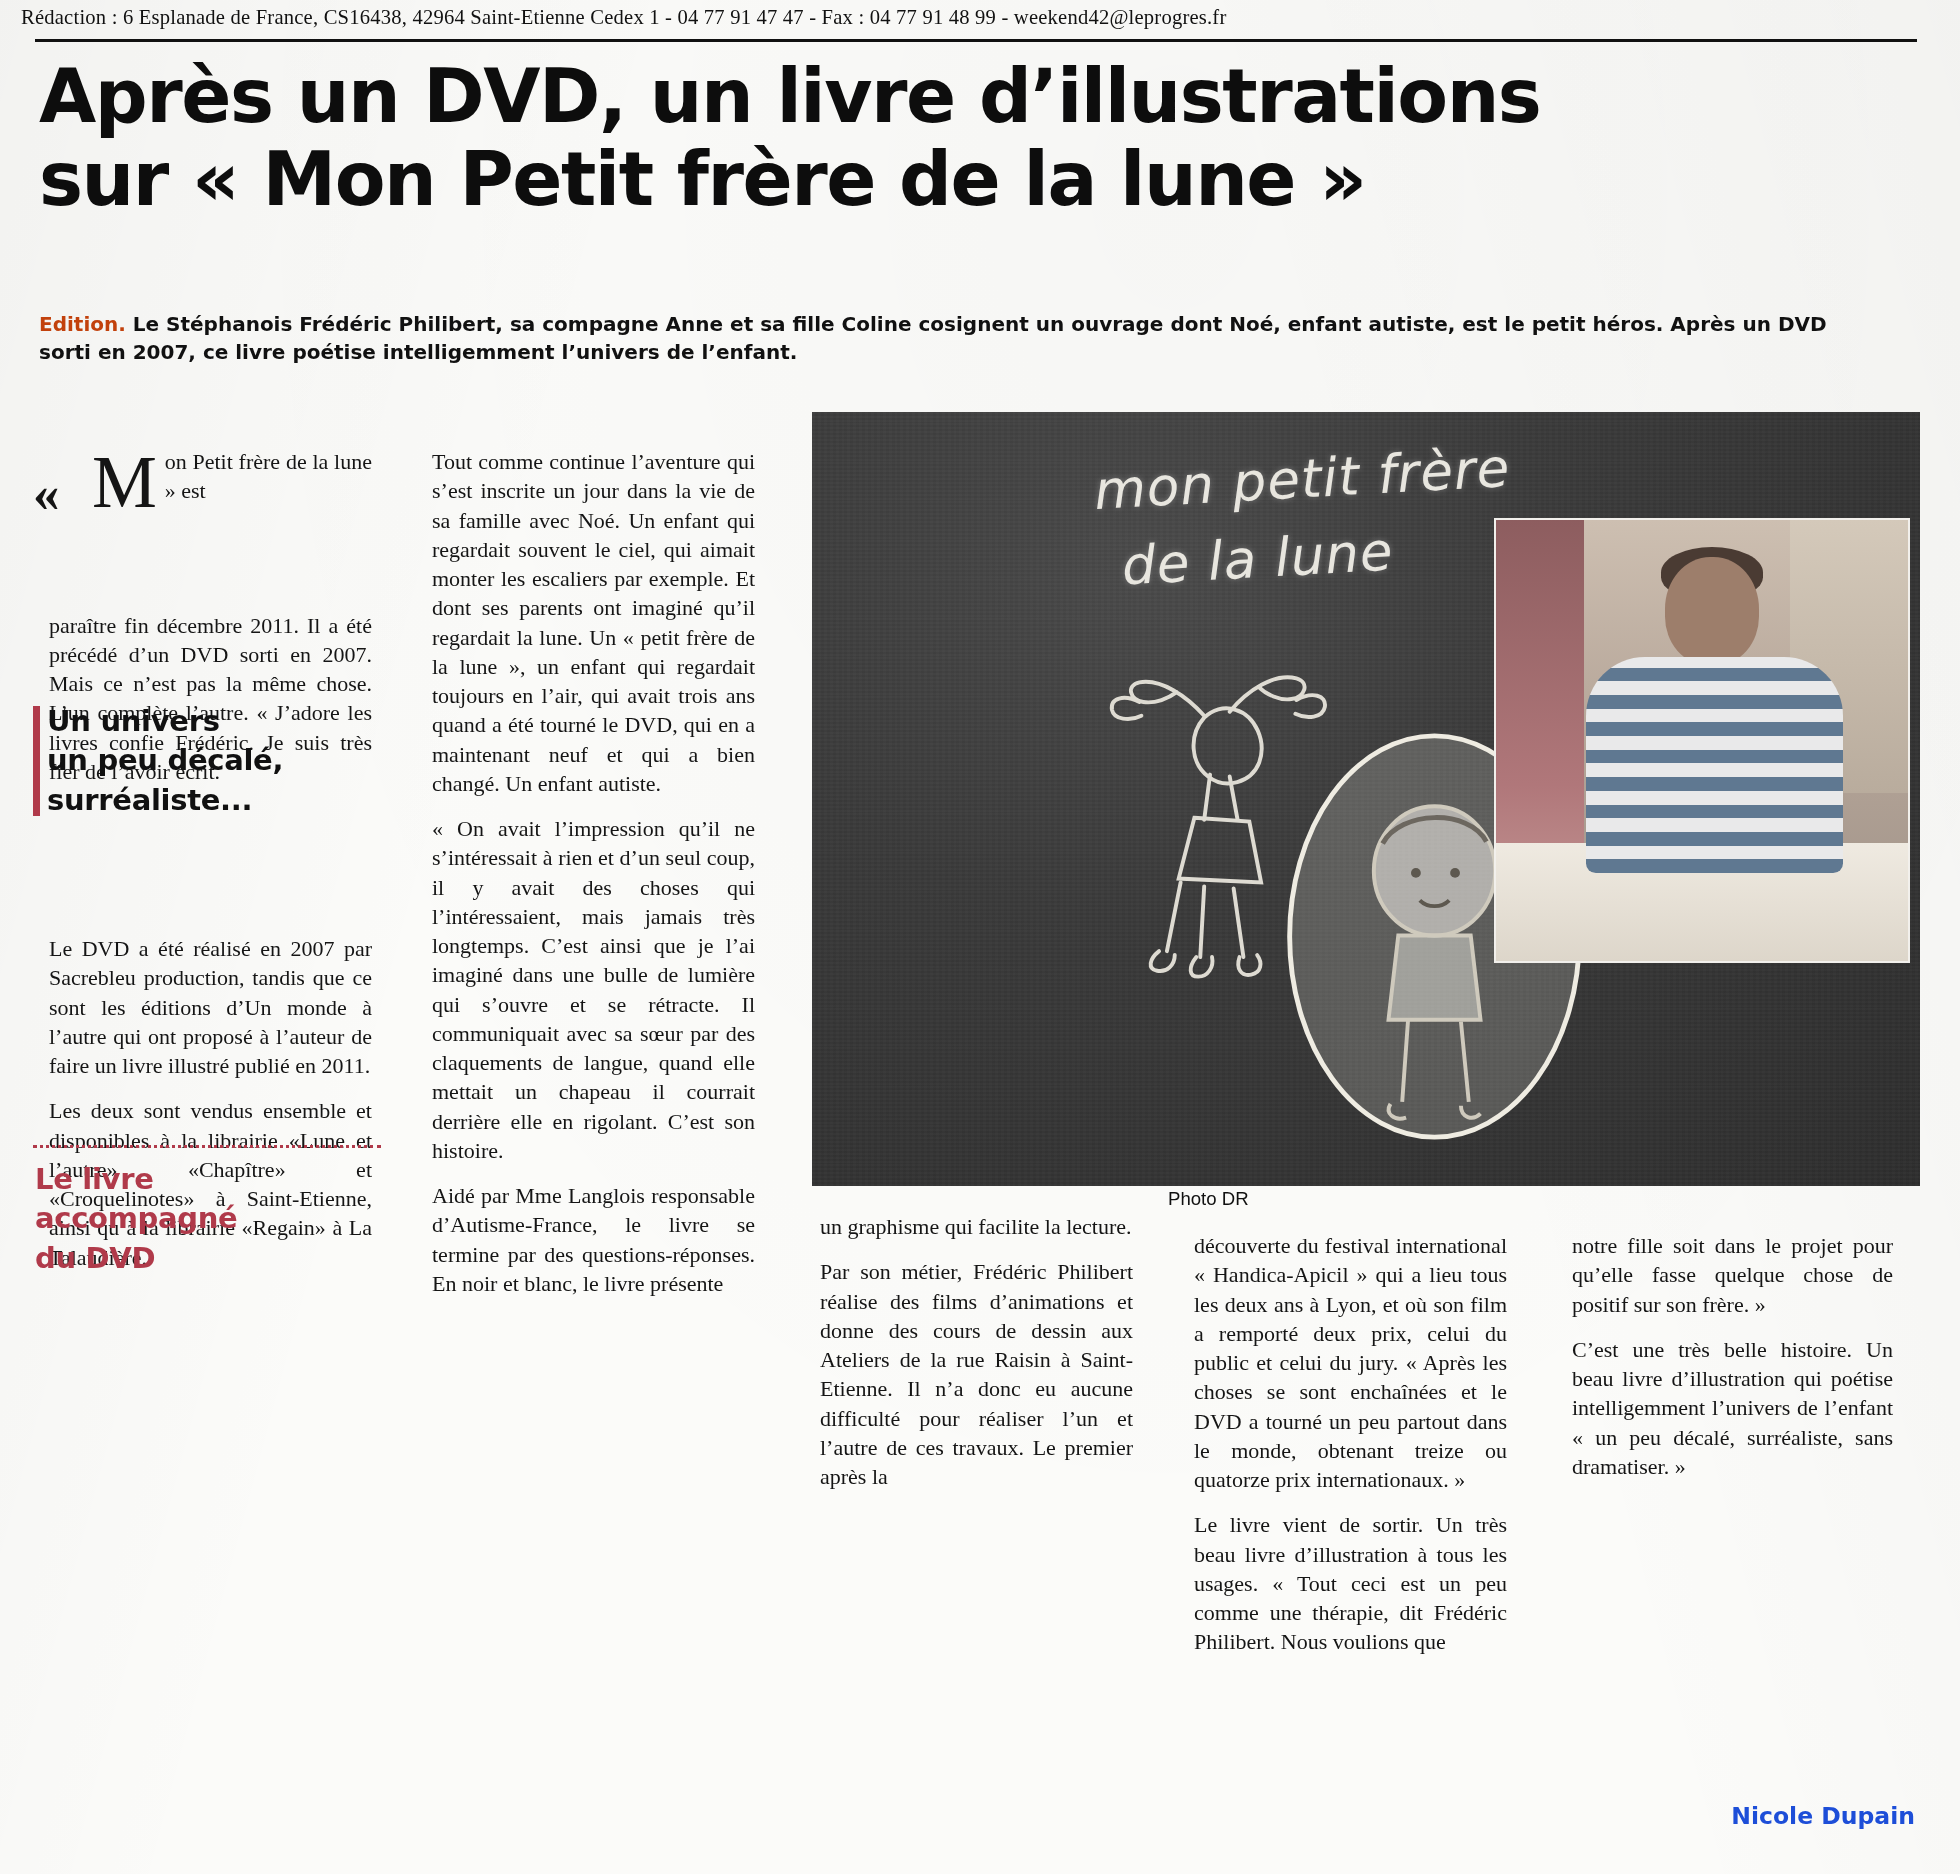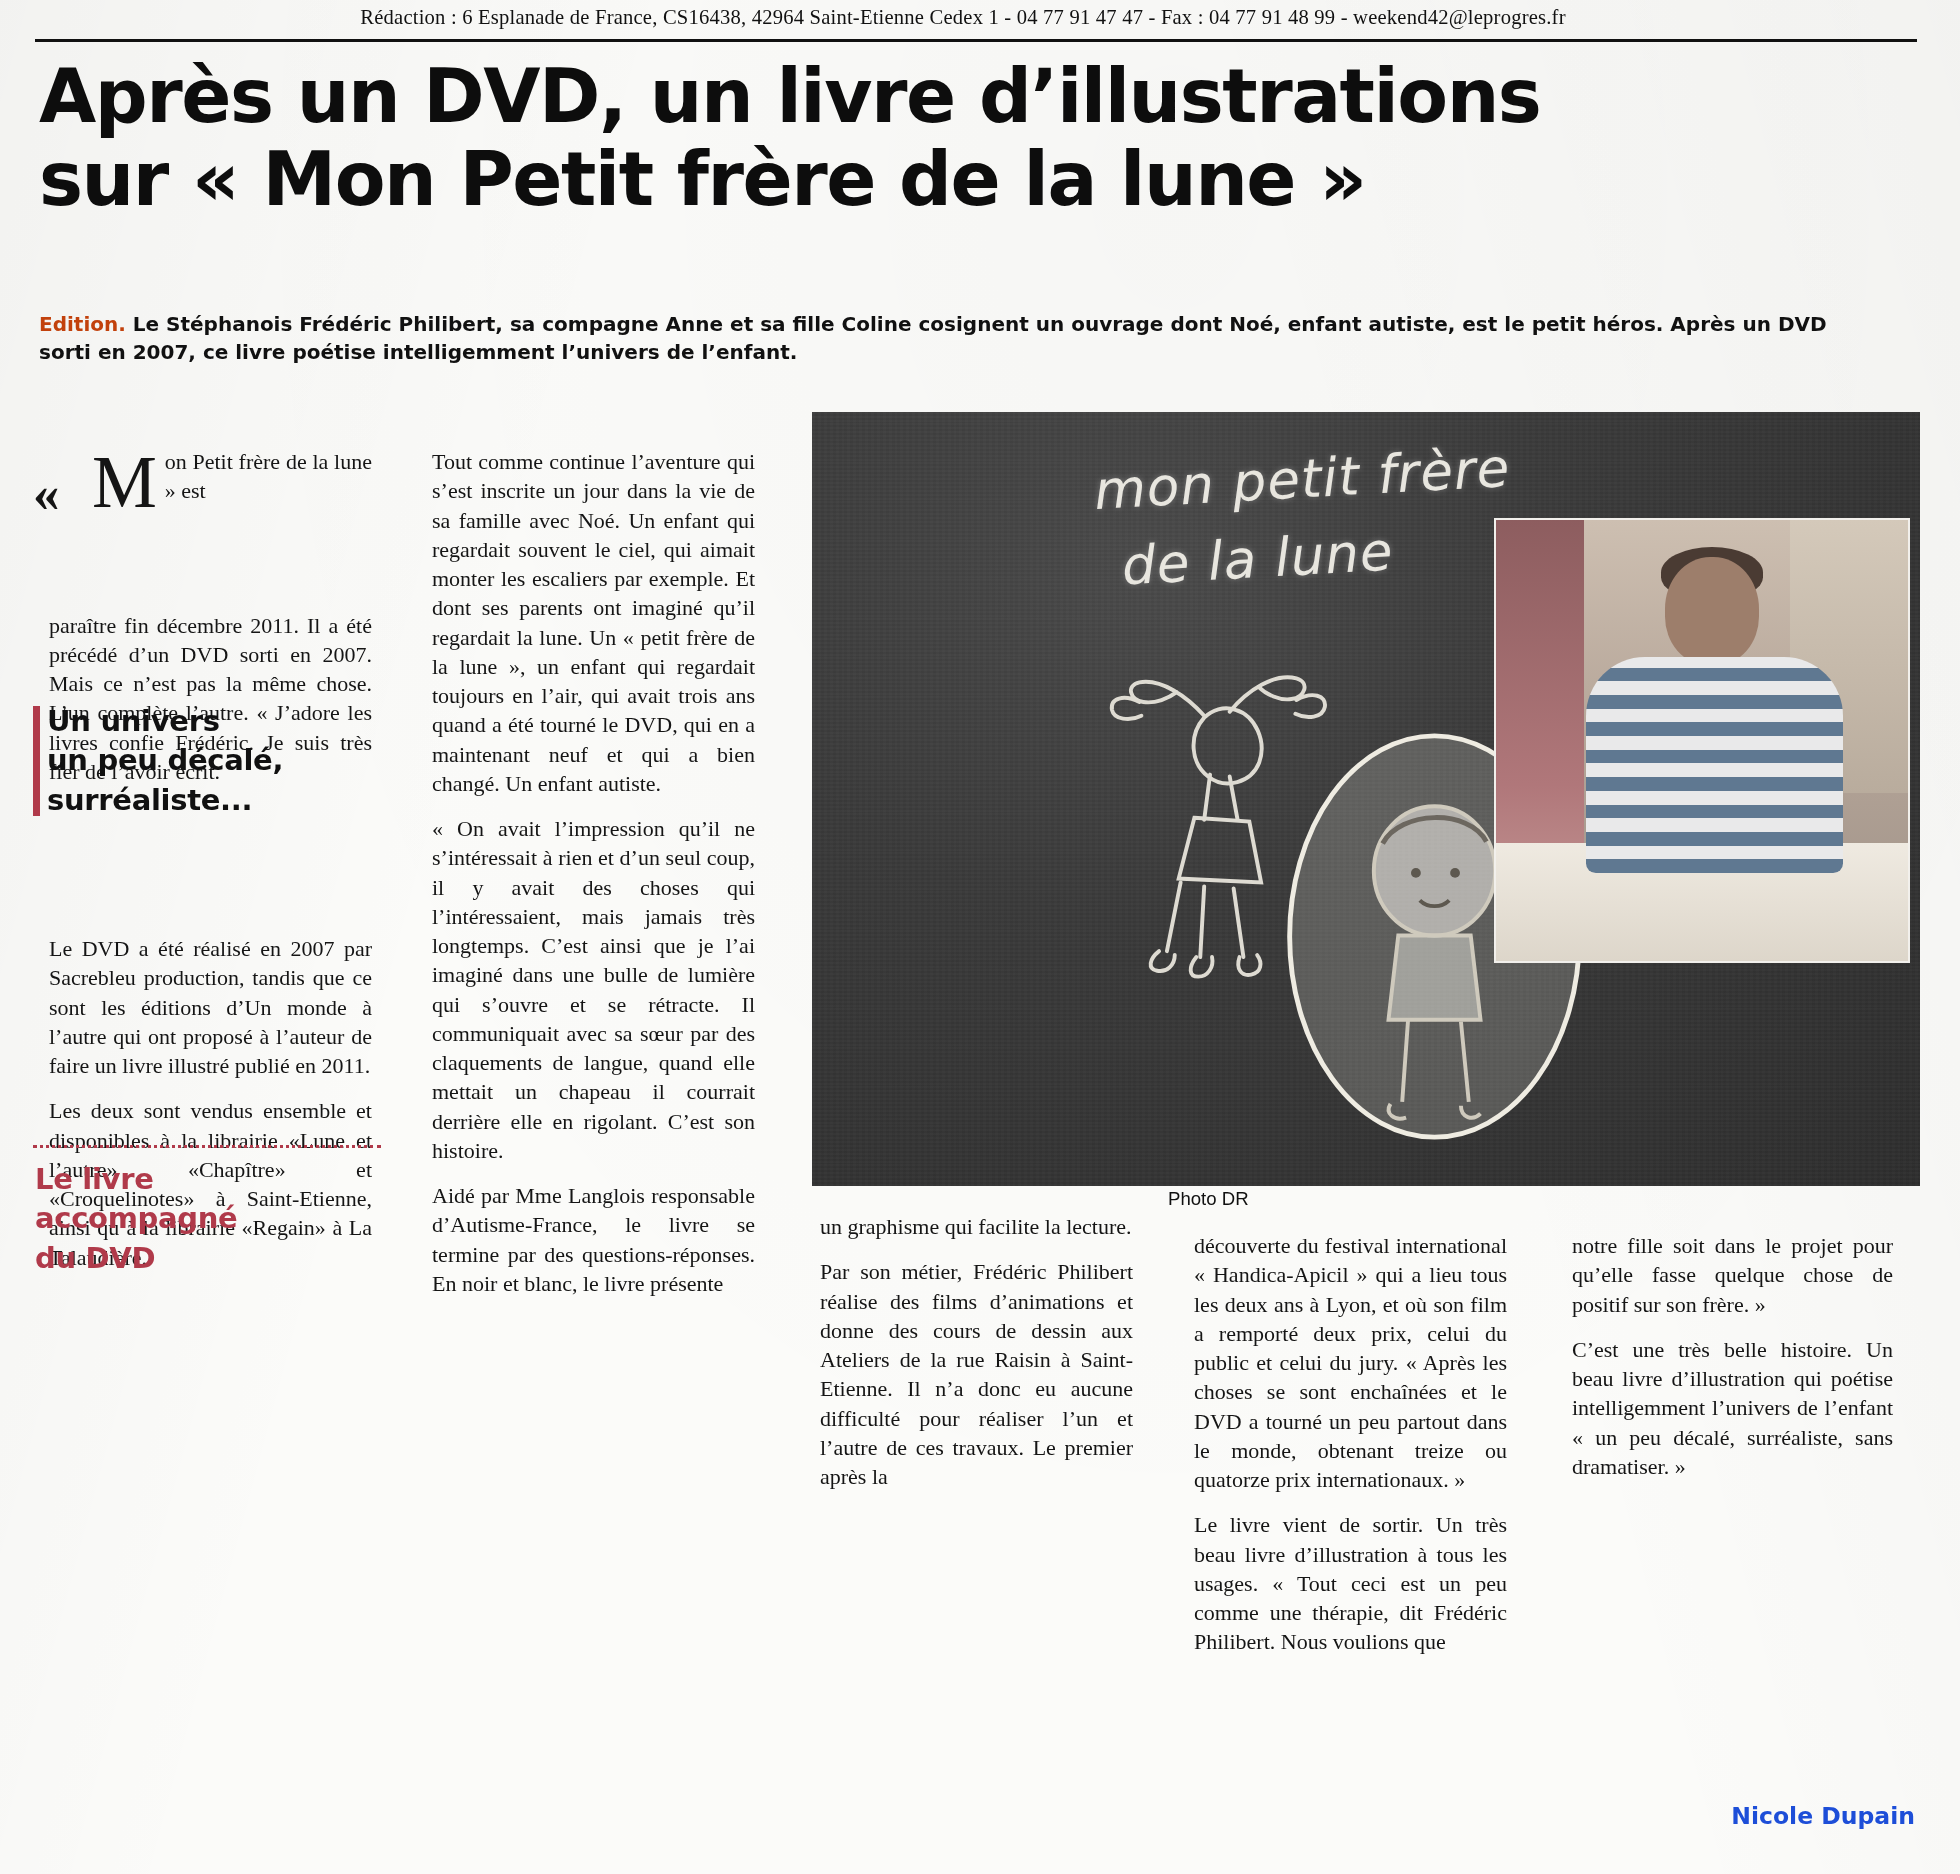--- a/index.html
+++ b/index.html
@@ -27,29 +27,28 @@
     inset: 0;
     background:
       linear-gradient(105deg, rgba(0,0,0,0.035) 0%, rgba(0,0,0,0) 28%),
       linear-gradient(255deg, rgba(0,0,0,0.03) 0%, rgba(0,0,0,0) 32%),
       radial-gradient(ellipse at 60% 10%, rgba(0,0,0,0.02), rgba(0,0,0,0) 60%);
     pointer-events: none;
   }
   
   .masthead {
     position: absolute;
-    left: 32px;
+    left: 21px;
     top: 5.9px;
     width: 1862px;
     font-family: "Liberation Serif", serif;
     font-size: 20.6px;
     letter-spacing: 0.2px;
     color: #111;
     white-space: nowrap;
-    text-align: center;
   }
   .rule-top {
     position: absolute;
     left: 35px;
     top: 39px;
     width: 1882px;
     height: 2.9px;
     background: #111;
   }
   

